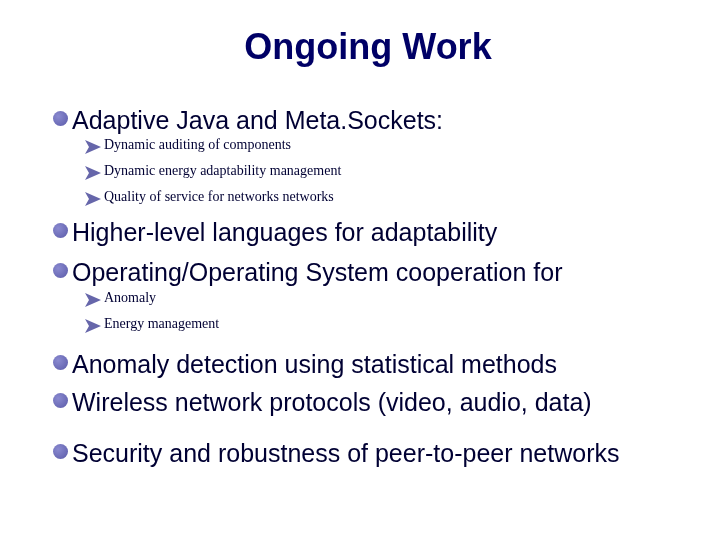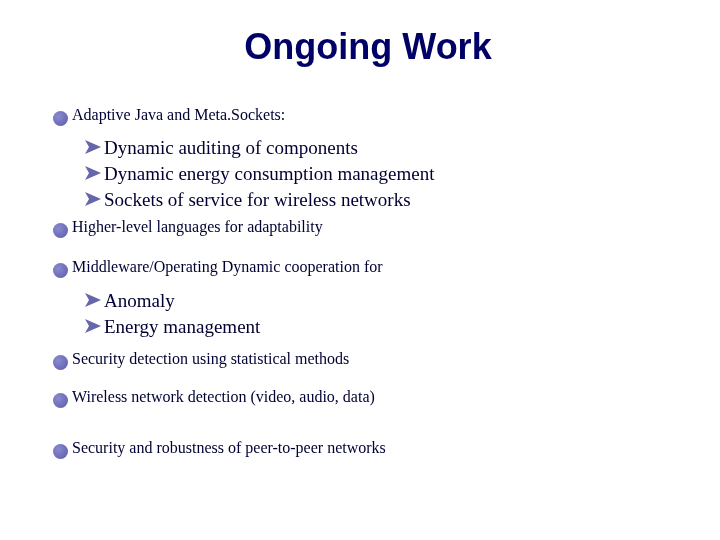--- a/index.html
+++ b/index.html
@@ -1,20 +1,20 @@
 <!DOCTYPE html>
 <html><head>
 <meta charset="utf-8">
 <style>
   html, body { margin:0; padding:0; }
   body { width:720px; height:540px; background:#ffffff; position:relative; overflow:hidden; }
   .title { position:absolute; left:0; top:26px; width:736px; text-align:center;
     font-family:"Liberation Sans", sans-serif; font-weight:bold; font-size:36px; color:#000066; }
-  .l1 { position:absolute; left:72px; font-family:Liberation Serif, serif; font-size:16px; color:#000033; white-space:nowrap; }
-  .l2 { position:absolute; left:104px; font-family:"Liberation Serif", serif; font-size:19px; color:#000033; white-space:nowrap; }
+  .l1 { position:absolute; left:72px; font-family:Liberation Sans, sans-serif; font-size:25px; color:#000033; white-space:nowrap; }
+  .l2 { position:absolute; left:104px; font-family:"Liberation Serif", serif; font-size:14px; color:#000033; white-space:nowrap; }
   .dot { position:absolute; left:-19px; top:5px; width:15px; height:15px; border-radius:50%;
     background:radial-gradient(circle at 35% 35%, #8a8ad0, #5a5aa8); }
   .arrow { position:absolute; left:-20px; top:2px; width:18px; height:16px; }
 </style>
 </head>
 <body>
 
 <div class="title">Ongoing Work</div>
 
 <div class="l1" style="top:106px">
@@ -24,55 +24,55 @@
 <div class="l2" style="top:137px">
   <svg class="arrow" viewBox="0 0 18 16">
       <polygon points="1,1 17,8 1,15 5,8" fill="#6666aa"></polygon>
     </svg>
   <span>Dynamic auditing of components</span>
 </div>
 <div class="l2" style="top:163px">
   <svg class="arrow" viewBox="0 0 18 16">
       <polygon points="1,1 17,8 1,15 5,8" fill="#6666aa"></polygon>
     </svg>
-  <span>Dynamic energy consumption management</span>
+  <span>Dynamic energy adaptability management</span>
 </div>
 <div class="l2" style="top:189px">
   <svg class="arrow" viewBox="0 0 18 16">
       <polygon points="1,1 17,8 1,15 5,8" fill="#6666aa"></polygon>
     </svg>
-  <span>Sockets of service for wireless networks</span>
+  <span>Quality of service for networks networks</span>
 </div>
 
 <div class="l1" style="top:218px">
   <span class="dot"></span>
   <span>Higher-level languages for adaptability</span>
 </div>
 
 <div class="l1" style="top:258px">
   <span class="dot"></span>
-  <span>Middleware/Operating Dynamic cooperation for</span>
+  <span>Operating/Operating System cooperation for</span>
 </div>
 <div class="l2" style="top:290px">
   <svg class="arrow" viewBox="0 0 18 16">
       <polygon points="1,1 17,8 1,15 5,8" fill="#6666aa"></polygon>
     </svg>
   <span>Anomaly</span>
 </div>
 <div class="l2" style="top:316px">
   <svg class="arrow" viewBox="0 0 18 16">
       <polygon points="1,1 17,8 1,15 5,8" fill="#6666aa"></polygon>
     </svg>
   <span>Energy management</span>
 </div>
 
 <div class="l1" style="top:350px">
   <span class="dot"></span>
-  <span>Security detection using statistical methods</span>
+  <span>Anomaly detection using statistical methods</span>
 </div>
 <div class="l1" style="top:388px">
   <span class="dot"></span>
-  <span>Wireless network detection (video, audio, data)</span>
+  <span>Wireless network protocols (video, audio, data)</span>
 </div>
 <div class="l1" style="top:439px">
   <span class="dot"></span>
   <span>Security and robustness of peer-to-peer networks</span>
 </div>
 
 </body></html>

